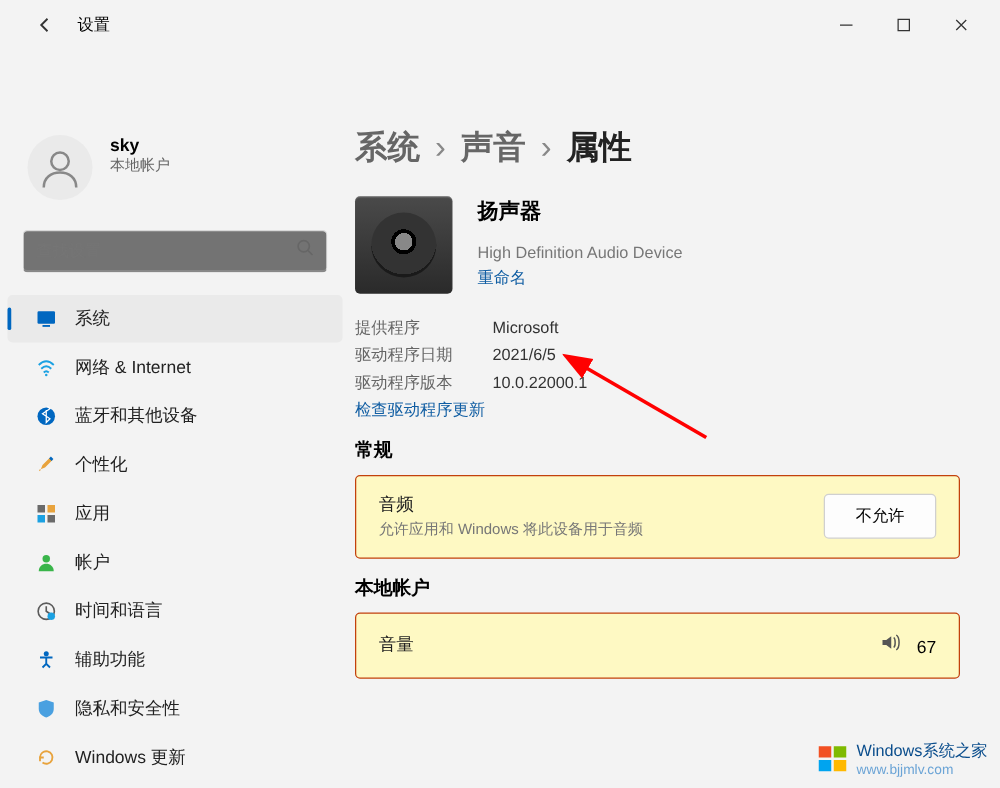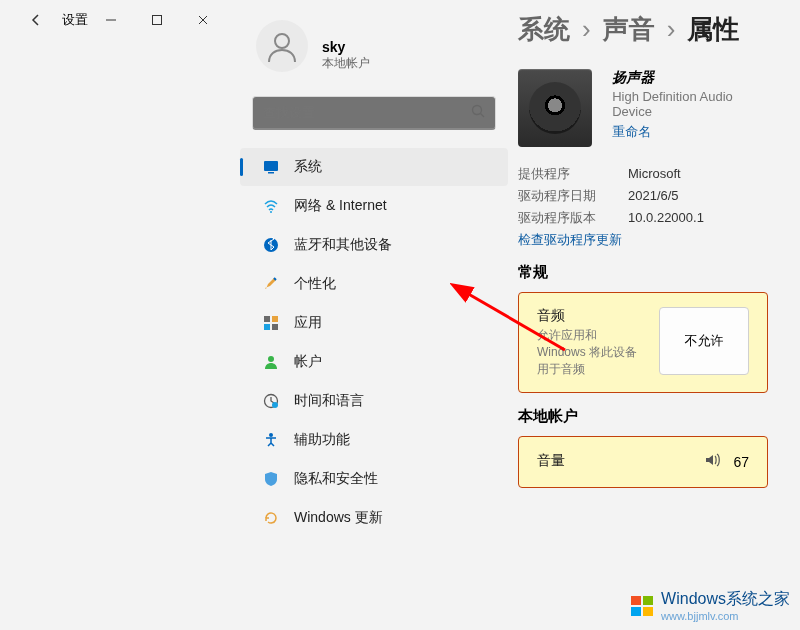--- a/index.html
+++ b/index.html
@@ -9,23 +9,24 @@
       width: 800px;
       height: 630px;
       overflow: hidden;
       position: relative;
     }
     .window {
       background: #f3f3f3;
       width: 100%;
       height: 100%;
       display: flex;
-      flex-direction: row;
+      flex-direction: column;
       border-radius: 6px;
       overflow: hidden;
+      gap: 48px;
     }
     .titlebar {
       height: 40px;
       display: flex;
       align-items: center;
       padding: 0 8px;
     }
     .back-btn {
       width: 32px;
       height: 32px;
@@ -59,21 +60,21 @@
       display: flex;
       overflow: hidden;
     }
     .sidebar {
       width: 280px;
       padding: 12px 0;
       overflow-y: auto;
     }
     .user-block {
       display: flex;
-      align-items: flex-end;
+      align-items: flex-start;
       gap: 14px;
       padding: 8px 22px 18px;
     }
     .avatar {
       width: 52px;
       height: 52px;
       border-radius: 50%;
       background: #eaeaea;
       display: flex;
       align-items: center;
@@ -169,21 +170,21 @@
       border-radius: 4px;
       display: flex;
       align-items: center;
       justify-content: center;
       box-shadow: inset 0 1px 1px rgba(255,255,255,0.2);
     }
     .speaker-cone {
       width: 52px; height: 52px; border-radius: 50%;
       background: radial-gradient(circle at 50% 45%, #888 0 7px, #000 7px 10px, #333 10px 26px, #1a1a1a 26px);
     }
-    .dev-title { font-size: 14px; font-weight: 600; margin-bottom: 2px; font-style: italic; }
+    .dev-title { font-size: 17px; font-weight: 600; margin-bottom: 14px; }
     .dev-sub { font-size: 13px; color: #777; margin-bottom: 4px; }
     .link { color: #115ea3; font-size: 13px; cursor: pointer; }
     .info-table { font-size: 13px; color: #555; margin-top: 16px; }
     .info-row { display: flex; gap: 20px; line-height: 22px; }
     .info-label { width: 90px; color: #666; }
     .info-val { color: #333; }
     .section-h { font-size: 15px; font-weight: 600; margin: 14px 0 10px; }
     .card {
       background: #fef9c3;
       border: 1px solid #c2410c;
@@ -196,21 +197,21 @@
       align-items: flex-start;
       gap: 12px;
     }
     .card-left { flex: 1; }
     .card-title { font-size: 14px; color: #222; margin-bottom: 2px; }
     .card-desc { font-size: 12px; color: #777; }
     .btn {
       background: #fdfdfd;
       border: 1px solid #d0d0d0;
       border-radius: 4px;
-      padding: 24px 24px;
+      padding: 8px 24px;
       font-size: 13px;
       cursor: pointer;
       min-width: 90px;
       text-align: center;
     }
     .dropdown {
       background: #fdfdfd;
       border: 1px solid #d0d0d0;
       border-radius: 4px;
       padding: 6px 28px 6px 14px;
@@ -234,21 +235,21 @@
       pointer-events: none;
     }
     .watermark {
       position: absolute;
       right: 10px;
       bottom: 8px;
       display: flex;
       align-items: center;
       gap: 6px;
     }
-    .watermark-text { font-size: 16px; color: #0a4d8c; }
+    .watermark-text { font-size: 13px; color: #0a4d8c; }
     .watermark-sub { font-size: 11px; color: #6ba4d6; }
     .vol-row { display: flex; align-items: center; gap: 12px; }
   </style>
 </head>
 <body>
 
 <div class="window">
   <div class="titlebar">
     <div class="back-btn">
       <svg width="16" height="16" viewBox="0 0 16 16">

